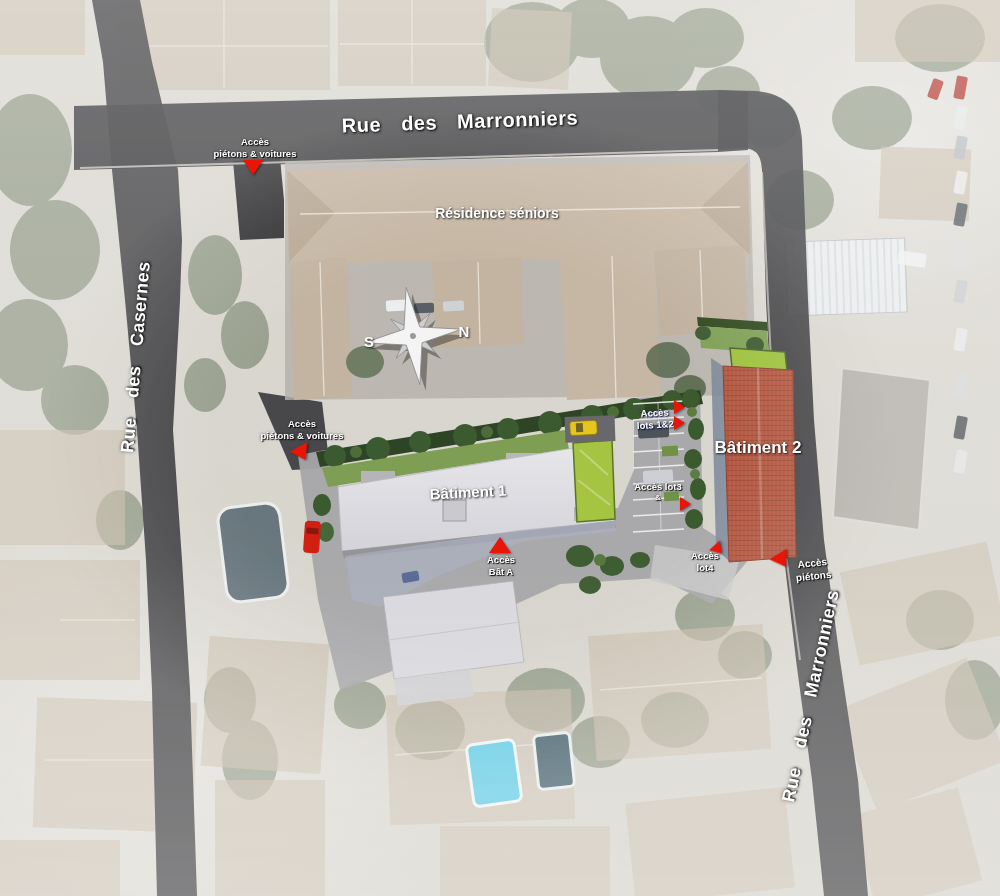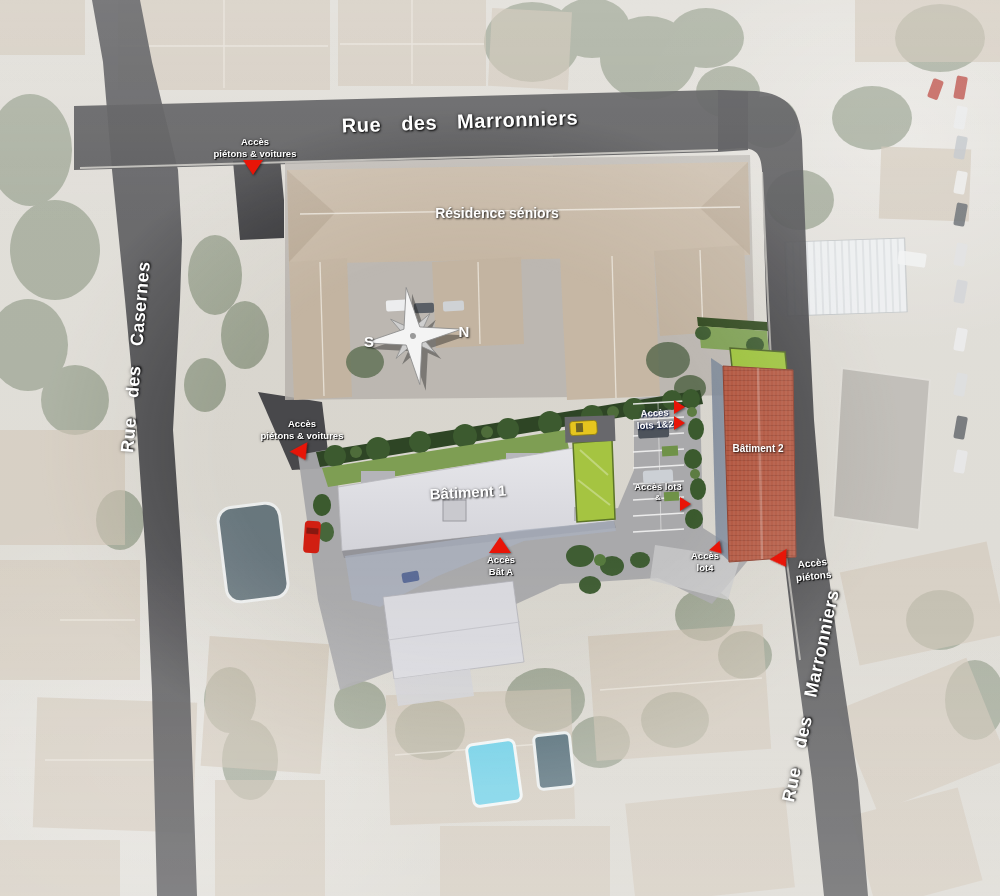--- a/index.html
+++ b/index.html
@@ -282,21 +282,21 @@
 </svg>
 
 <div class="wash"></div>
 
 <div class="lbl street top" style="left:460px;top:122px;transform:translate(-50%,-50%) rotate(-2deg);">Rue des Marronniers</div>
 <div class="lbl street" style="left:136px;top:357px;transform:translate(-50%,-50%) rotate(-85deg);">Rue des Casernes</div>
 <div class="lbl street" style="left:811px;top:696px;transform:translate(-50%,-50%) rotate(-78deg);">Rue des Marronniers</div>
 
 <div class="lbl bldg" style="left:497px;top:213px;transform:translate(-50%,-50%);font-size:14px;">Résidence séniors</div>
 <div class="lbl bldg" style="left:468px;top:492px;transform:translate(-50%,-50%) rotate(-3deg);font-size:15px;">Bâtiment 1</div>
-<div class="lbl bldg" style="left:758px;top:448px;transform:translate(-50%,-50%);font-size:10px;">Bâtiment 2</div>
+<div class="lbl bldg" style="left:758px;top:448px;transform:translate(-50%,-50%);font-size:17px;">Bâtiment 2</div>
 
 <div class="lbl access" style="left:255px;top:148px;transform:translate(-50%,-50%);">
   <span>Accès</span>
   <span>piétons &amp; voitures</span>
 </div>
 <div class="tri down" style="left:243px;top:160px;"></div>
 
 <div class="lbl access" style="left:302px;top:430px;transform:translate(-50%,-50%);">
   <span>Accès</span>
   <span>piétons &amp; voitures</span>

